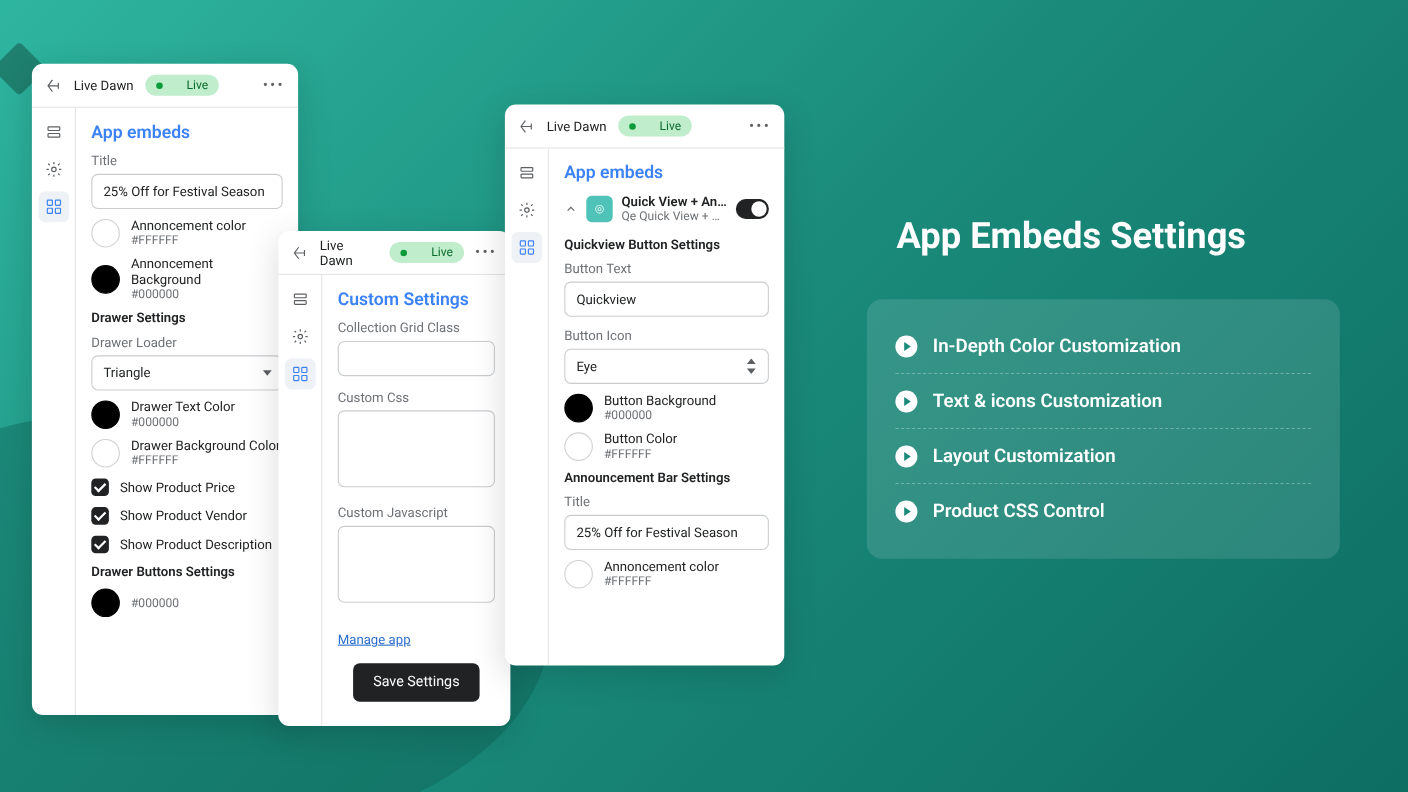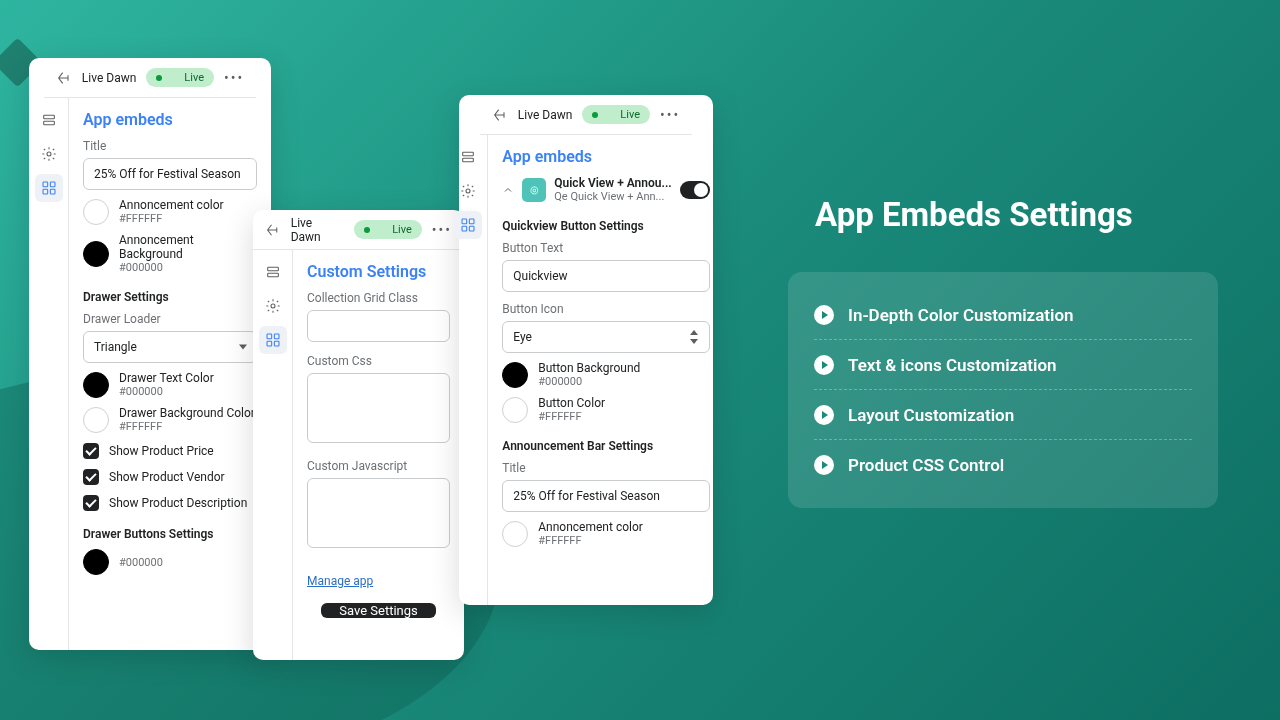--- a/index.html
+++ b/index.html
@@ -3,54 +3,54 @@
 <meta charset="utf-8">
 <style>
 * { margin: 0; padding: 0; box-sizing: border-box; font-family: -apple-system, BlinkMacSystemFont, "Segoe UI", Roboto, sans-serif; }
 body { width: 1280px; height: 720px; overflow: hidden; background: linear-gradient(135deg, #2eb5a0 0%, #1a8a7a 50%, #0d6e62 100%); position: relative; }
 
 
 .bg-shape-1 { position: absolute; top: 45px; left: 0; width: 35px; height: 35px; background: #1a6b5c; transform: rotate(45deg); border-radius: 4px; opacity: 0.7;}
 .bg-curve { position: absolute; bottom: -50px; left: -200px; width: 700px; height: 400px; background: #0d5e52; border-radius: 50%; opacity: 0.4; }
 
 
-.panel { position: absolute; background: #fff; border-radius: 10px; box-shadow: 0 8px 30px rgba(0,0,0,0.15); display: flex; flex-direction: column; align-items: center; }
+.panel { position: absolute; background: #fff; border-radius: 10px; box-shadow: 0 8px 30px rgba(0,0,0,0.15); display: flex; flex-direction: column; }
 .panel-header { display: flex; align-items: center; height: 40px; padding: 0 12px; border-bottom: 1px solid #e5e5e5; gap: 10px; }
 .panel-body { display: flex; flex: 1; overflow: hidden; }
 .panel-sidebar { width: 40px; border-right: 1px solid #e5e5e5; display: flex; flex-direction: column; align-items: center; padding-top: 8px; gap: 6px; }
 .sb-btn { width: 28px; height: 28px; display: flex; align-items: center; justify-content: center; border-radius: 6px; cursor: pointer; }
 .sb-btn.active { background: #eef1f5; }
 .panel-content { flex: 1; overflow: hidden; padding: 12px 14px; }
 .hdr-title { font-size: 12px; color: #202223; }
 .status-pill { background: #c0edcc; color: #0b6b2e; font-size: 11px; padding: 3px 10px; border-radius: 10px; display: inline-flex; align-items: center; gap: 22px; }
 .status-pill .dot { width: 6px; height: 6px; background: #0b9b3a; border-radius: 50%; }
 .more-btn { margin-left: auto; cursor: pointer; letter-spacing: 2px; font-size: 14px; color: #5c5f62; }
 
 .section-title { font-size: 16px; font-weight: 600; color: #3b82f6; margin-bottom: 10px; }
-.section-sub { font-size: 12px; font-weight: 600; color: #202223; margin: 16px 0 8px; }
+.section-sub { font-size: 12px; font-weight: 600; color: #202223; margin: 2px 0 8px; }
 .field-label { font-size: 12px; color: #6d7175; margin-bottom: 5px; display: block; }
 .text-input { width: 100%; height: 32px; border: 1px solid #c9cccf; border-radius: 6px; padding: 0 10px; font-size: 12px; color: #202223; outline: none; }
 .select-wrap { position: relative; }
 .select-wrap::after { content: ''; position: absolute; right: 10px; top: 50%; transform: translateY(-50%); width: 0; height: 0; border-left: 4px solid transparent; border-right: 4px solid transparent; border-top: 5px solid #5c5f62; }
 .textarea { width: 100%; height: 70px; border: 1px solid #c9cccf; border-radius: 6px; padding: 8px 10px; font-size: 12px; resize: none; outline: none; }
 
 .color-row { display: flex; align-items: center; gap: 10px; margin: 8px 0; }
 .swatch { width: 26px; height: 26px; border-radius: 50%; border: 1px solid #d1d1d1; flex-shrink: 0; }
 .swatch.black { background: #000; border-color: #000; }
 .swatch.white { background: #fff; }
 .color-text .cname { font-size: 12px; color: #202223; }
 .color-text .chex { font-size: 11px; color: #6d7175; }
 
 .check-row { display: flex; align-items: center; gap: 10px; margin: 10px 0; }
 .checkbox { width: 16px; height: 16px; background: #202223; border-radius: 4px; display: flex; align-items: center; justify-content: center; }
 .checkbox::after { content: ''; width: 4px; height: 8px; border: solid #fff; border-width: 0 2px 2px 0; transform: rotate(45deg); margin-top: -2px; }
 .check-label { font-size: 12px; color: #202223; }
 
 .link { color: #2c6ecb; font-size: 12px; text-decoration: underline; cursor: pointer; }
-.save-btn { background: #202223; color: #fff; font-size: 13px; padding: 0 18px; border: none; border-radius: 6px; cursor: pointer; display: block; margin: 14px auto 0; }
+.save-btn { background: #202223; color: #fff; font-size: 13px; padding: 10px 18px; border: none; border-radius: 6px; cursor: pointer; display: block; margin: 14px auto 0; }
 
 
 .embed-item { display: flex; align-items: center; gap: 8px; margin-bottom: 12px; }
 .embed-icn { width: 24px; height: 24px; background: #4fc3b8; border-radius: 5px; display:flex; align-items:center; justify-content:center; color:#fff; font-size:10px;}
 .embed-txt { flex: 1; min-width: 0; }
 .embed-txt .t1 { font-size: 12px; font-weight: 600; color: #202223; white-space: nowrap; overflow: hidden; text-overflow: ellipsis; }
 .embed-txt .t2 { font-size: 11px; color: #6d7175; white-space: nowrap; overflow: hidden; text-overflow: ellipsis; }
 .toggle { width: 30px; height: 18px; background: #202223; border-radius: 9px; position: relative; cursor: pointer; }
 .toggle::after { content: ''; position: absolute; top: 2px; right: 2px; width: 14px; height: 14px; background: #fff; border-radius: 50%; }
 .caret { width: 12px; height: 12px; cursor: pointer; }

